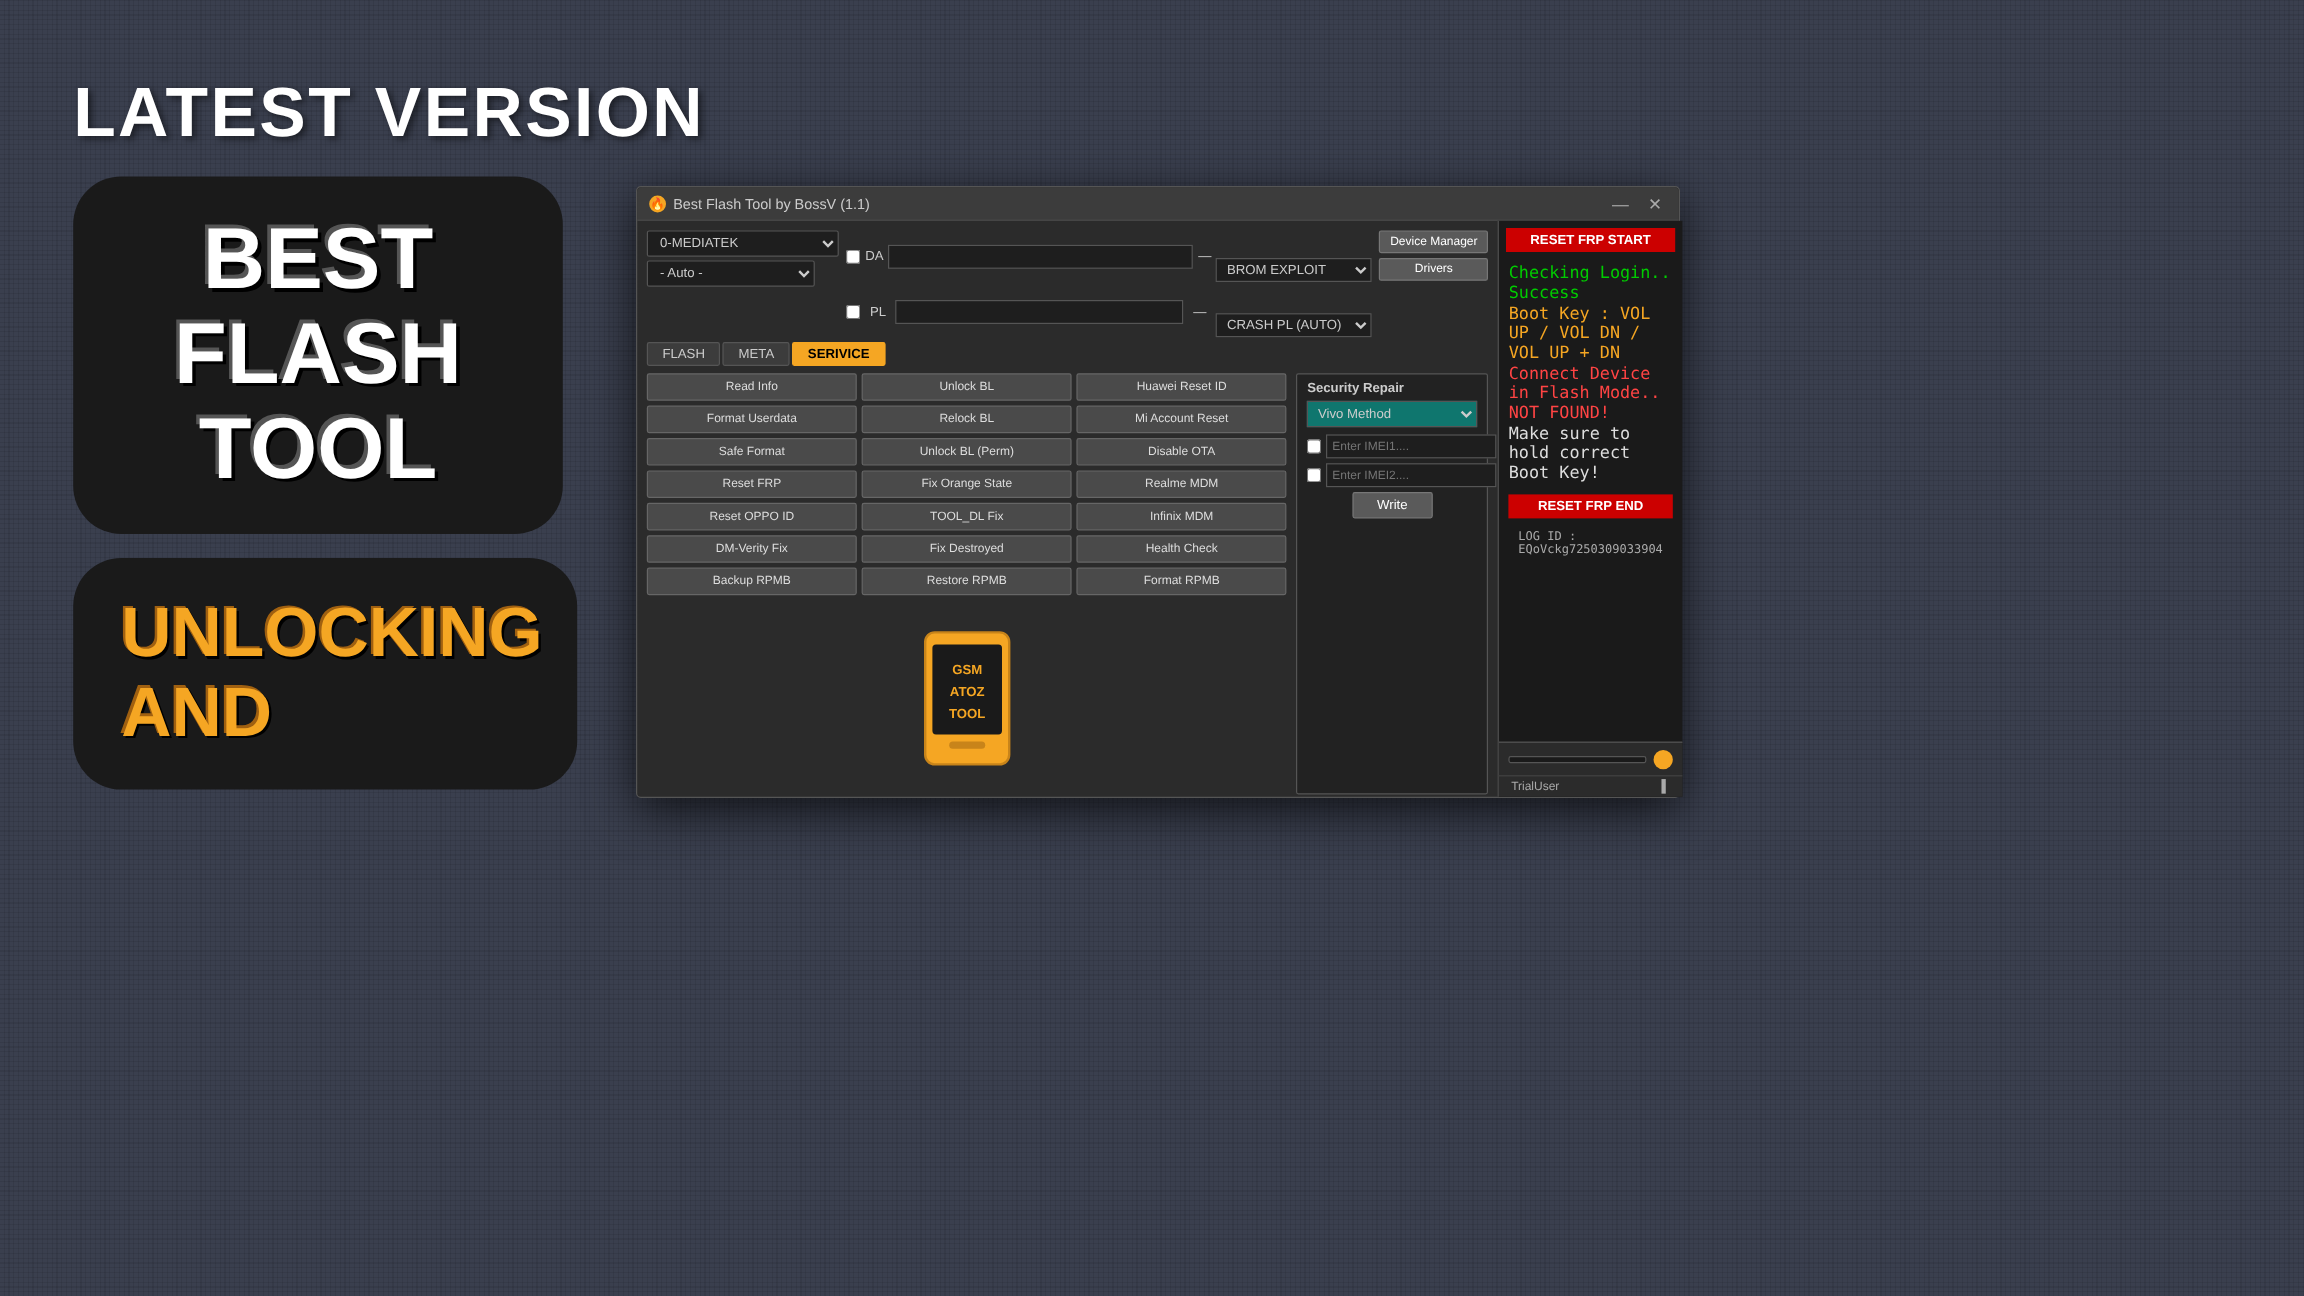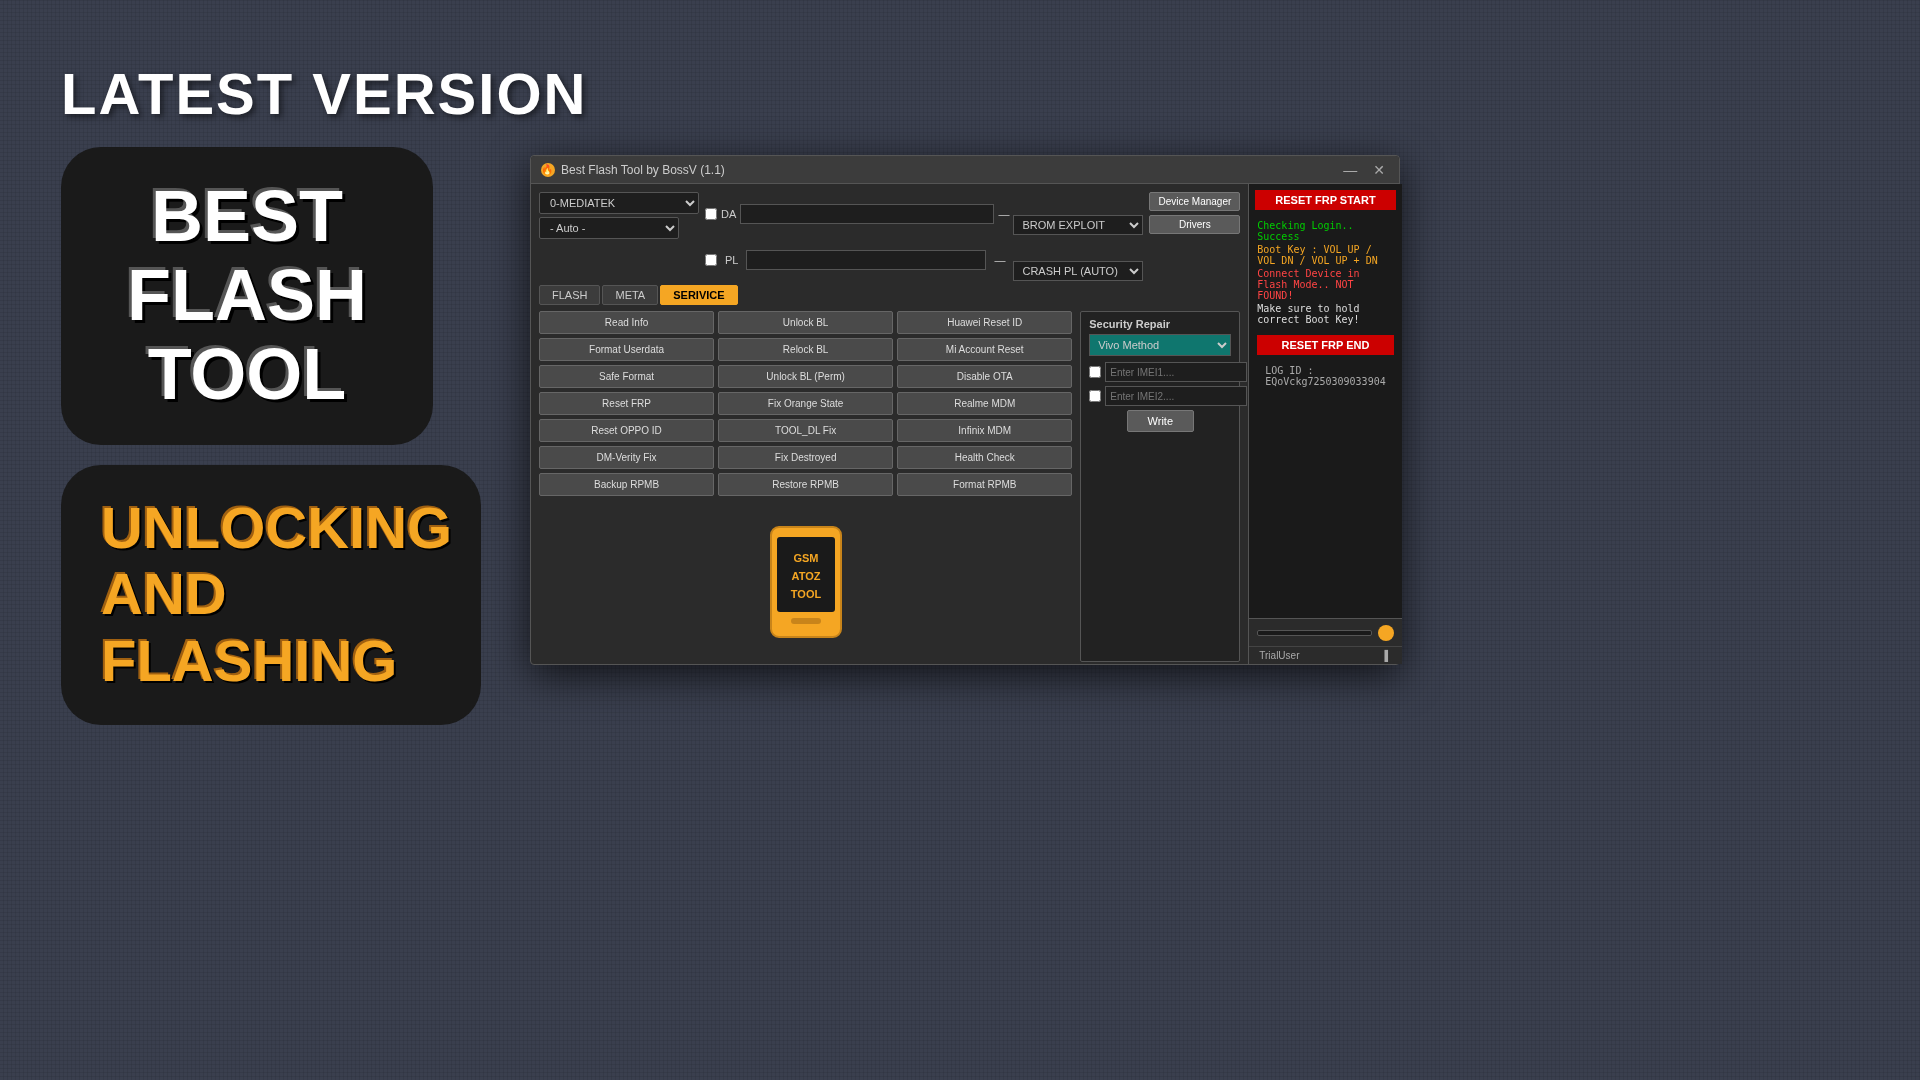--- a/index.html
+++ b/index.html
@@ -41,21 +41,21 @@
       text-transform: uppercase;
       letter-spacing: 2px;
       margin-bottom: 20px;
       text-shadow: 3px 3px 6px rgba(0,0,0,0.5);
     }
 
     .logo-bubble {
       background: #1a1a1a;
       border-radius: 40px;
       padding: 30px 40px;
-      width: 372px;
+      width: 408px;
       text-align: center;
       margin-bottom: 20px;
     }
 
     .logo-bubble .logo-text {
       color: #fff;
       font-size: 72px;
       font-weight: 900;
       font-family: Impact, Arial Black, sans-serif;
       text-transform: uppercase;
@@ -320,21 +320,21 @@
       font-weight: bold;
       padding: 4px 10px;
       cursor: pointer;
       width: 100%;
       margin-bottom: 4px;
     }
 
     .log-line {
       margin-bottom: 2px;
       font-family: monospace;
-      font-size: 10px;
+      font-size: 14px;
     }
 
     .log-success { color: #00cc00; }
     .log-info { color: #f5a623; }
     .log-error { color: #ff4444; }
     .log-white { color: #ddd; }
 
     .reset-frp-end-btn {
       background: #cc0000;
       border: none;
@@ -411,21 +411,20 @@
       <span>BEST</span><br>
       <span>FLASH</span><br>
       <span>TOOL</span>
     </div>
   </div>
 
   <div class="tagline-bubble">
     <div class="tagline-text">
       <span>UNLOCKING</span><br>
       <span>AND</span><br>
-      <span>FLASHING</span>
     </div>
   </div>
 </div>
 
 <div class="app-window">
 
   <div class="title-bar">
     <div class="title-bar-icon">🔥</div>
     <span class="title-bar-text">Best Flash Tool by BossV (1.1)</span>
     <div class="title-bar-controls">

